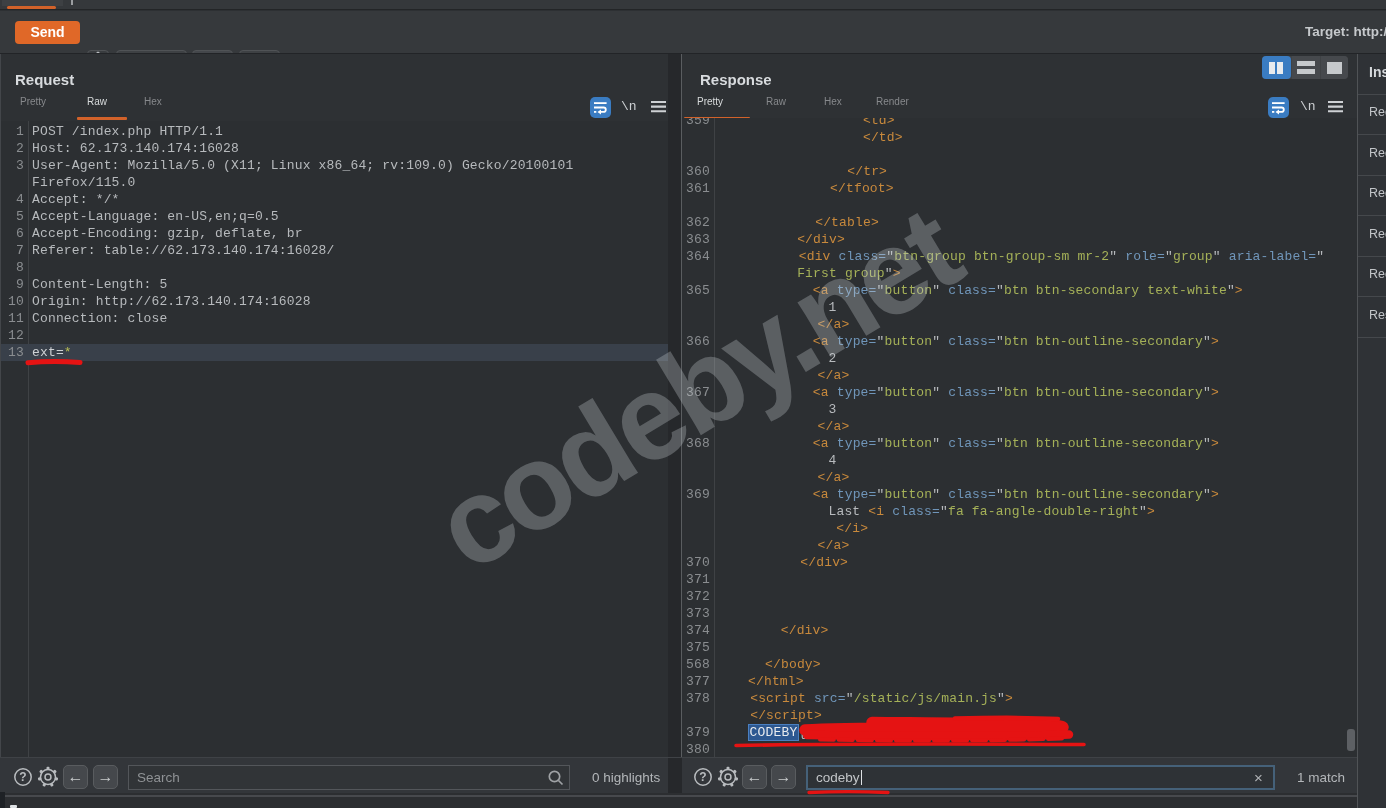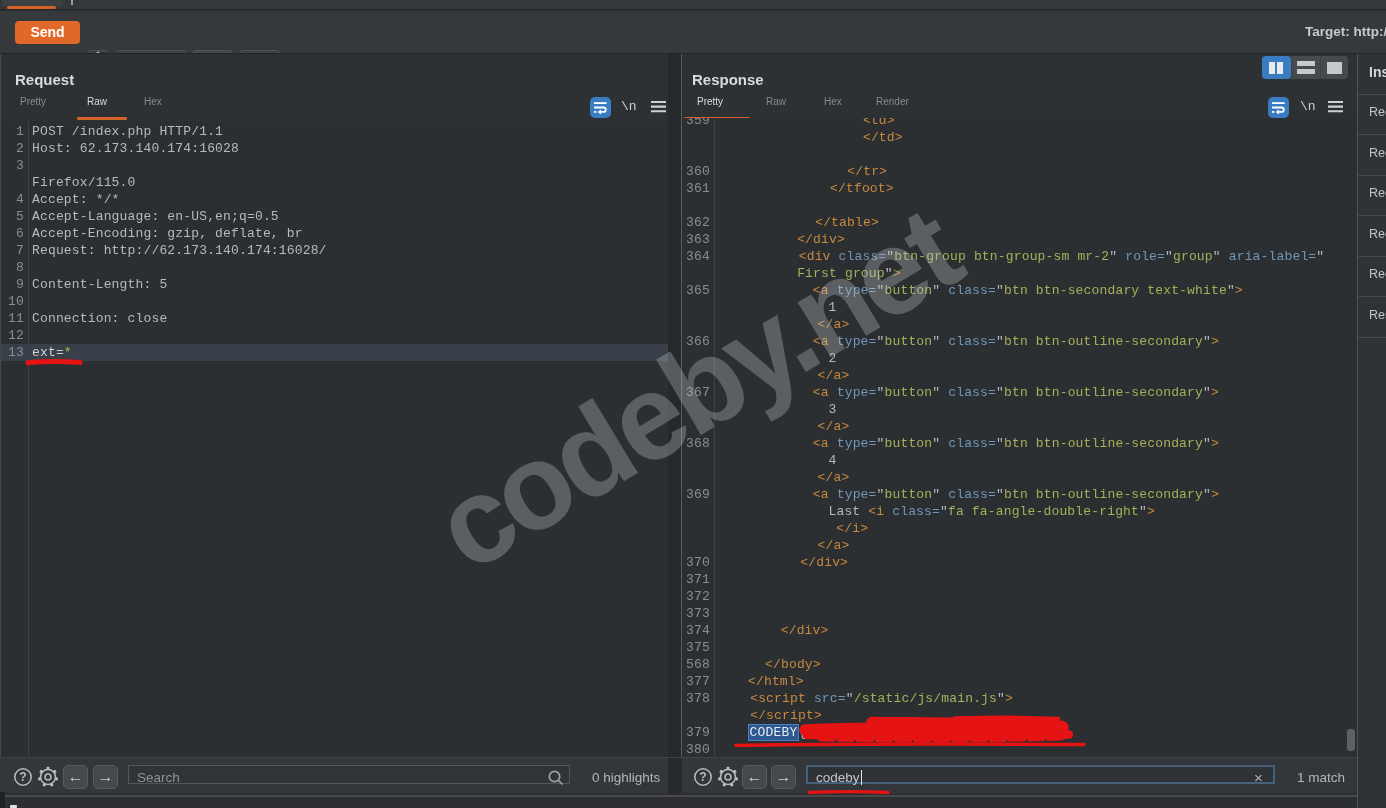--- a/index.html
+++ b/index.html
@@ -75,21 +75,21 @@
 
 
 #bbar { position:absolute; left:0; top:758px; width:1357px; height:35px; background:#33363a; }
 #bbarsplit { position:absolute; left:668px; top:0; width:14px; height:35px; background:#26282b; }
 #bstrip { position:absolute; left:0; top:793px; width:1357px; height:15px; background:#2c2e31; }
 #bstripline { position:absolute; left:5px; top:795px; width:1352px; height:1.5px; background:#47494d; }
 #bstripdark { position:absolute; left:0; top:792px; width:5px; height:16px; background:#1e2125; }
 #bglyph { position:absolute; left:10px; top:805px; width:7px; height:3px; background:#dfe2e5; border-radius:1px; }
 .navbtn { position:absolute; top:765px; width:25px; height:24px; background:#45484c; border:1px solid #595c5f;
   border-radius:5px; color:#c9ccce; text-align:center; line-height:21px; font-size:16px; }
-.sinput { position:absolute; top:765px; height:19px; background:#313437; border:1px solid #53565a; font-size:13.5px; color:#8f9295; line-height:23px; }
+.sinput { position:absolute; top:765px; height:25px; background:#313437; border:1px solid #53565a; font-size:13.5px; color:#8f9295; line-height:23px; }
 #match1 { position:absolute; left:1297px; top:770px; font-size:13.5px; color:#b4b7ba; }
 #hl0 { position:absolute; left:592px; top:770px; font-size:13.5px; color:#b4b7ba; }
 
 
 #wm { position:absolute; left:386px; top:316px; width:620px; height:146px; text-align:center; font-size:121px; font-weight:bold;
   letter-spacing:-5px; color:rgba(203,208,213,0.30); transform:rotate(-31deg); white-space:nowrap; line-height:146px; }
 </style></head>
 <body>
 <div id="stage">
 
@@ -145,44 +145,46 @@
     <svg class="abs" style="left:650px;top:46px" width="18" height="14" viewBox="0 0 18 14">
 <path d="M1 2 H16 M1 6.6 H16 M1 11.2 H16" stroke="#ced1d4" stroke-width="2.1"></path>
         </svg>
     <div id="qeditor">
       <div id="qgutline"></div>
 <div class="qnum" style="top:1.5px">1</div>
 <pre class="qcode" style="top:1.5px">POST /index.php HTTP/1.1</pre>
 <div class="qnum" style="top:18.5px">2</div>
 <pre class="qcode" style="top:18.5px">Host: 62.173.140.174:16028</pre>
 <div class="qnum" style="top:35.5px">3</div>
+<pre class="qcode" style="top:35.5px">User-Agent: Mozilla/5.0 (X11; Linux x86_64; rv:109.0) Gecko/20100101</pre>
 <pre class="qcode" style="top:52.5px">Firefox/115.0</pre>
 <div class="qnum" style="top:69.5px">4</div>
 <pre class="qcode" style="top:69.5px">Accept: */*</pre>
 <div class="qnum" style="top:86.5px">5</div>
 <pre class="qcode" style="top:86.5px">Accept-Language: en-US,en;q=0.5</pre>
 <div class="qnum" style="top:103.5px">6</div>
 <pre class="qcode" style="top:103.5px">Accept-Encoding: gzip, deflate, br</pre>
 <div class="qnum" style="top:120.5px">7</div>
-<pre class="qcode" style="top:120.5px">Request: http://62.173.140.174:16028/</pre>
+<pre class="qcode" style="top:120.5px">Referer: table://62.173.140.174:16028/</pre>
 <div class="qnum" style="top:137.5px">8</div>
 <div class="qnum" style="top:154.5px">9</div>
 <pre class="qcode" style="top:154.5px">Content-Length: 5</pre>
 <div class="qnum" style="top:171.5px">10</div>
+<pre class="qcode" style="top:171.5px">Origin: http://62.173.140.174:16028</pre>
 <div class="qnum" style="top:188.5px">11</div>
 <pre class="qcode" style="top:188.5px">Connection: close</pre>
 <div class="qnum" style="top:205.5px">12</div>
 <div class="qhl" style="top:222.5px"></div>
 <div class="qnum" style="top:222.5px">13</div>
 <pre class="qcode" style="top:222.5px"><span style="color:#ced1d4">ext=</span><span class="star">*</span></pre>
     </div>
   </div>
 
   <div id="rpanel">
-    <div class="ptitle" style="left:10px">Response</div>
+    <div class="ptitle" style="left:18px">Response</div>
     <div class="tab tabsel" style="left:15px">Pretty</div>
     <div class="tab" style="left:84px">Raw</div>
     <div class="tab" style="left:142px">Hex</div>
     <div class="tab" style="left:194px">Render</div>
     <div class="tabu" style="left:2px;width:66px"></div>
     <div id="laybtns">
       <div class="lseg" id="lseg1">
         <div class="abs" style="left:7px;top:5.5px;width:6px;height:12px;background:#e8ebee"></div>
         <div class="abs" style="left:15px;top:5.5px;width:6px;height:12px;background:#e8ebee"></div>
       </div>

